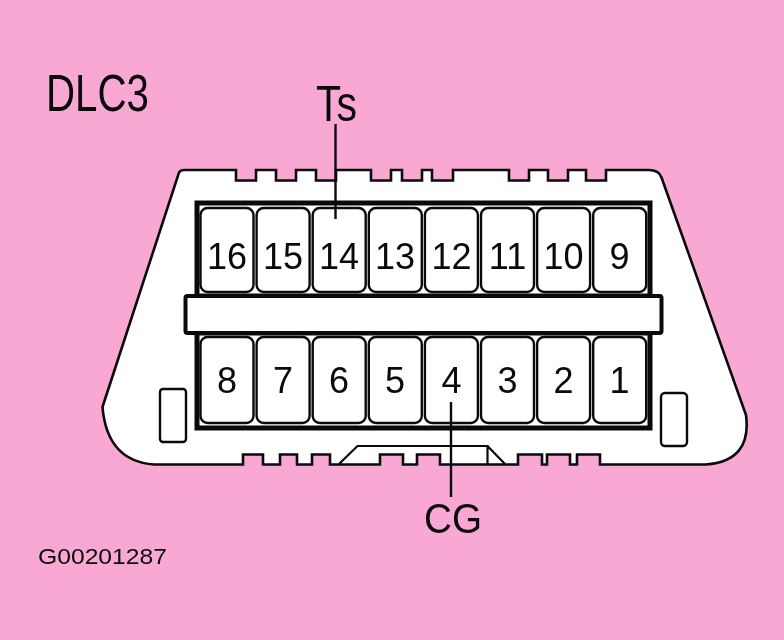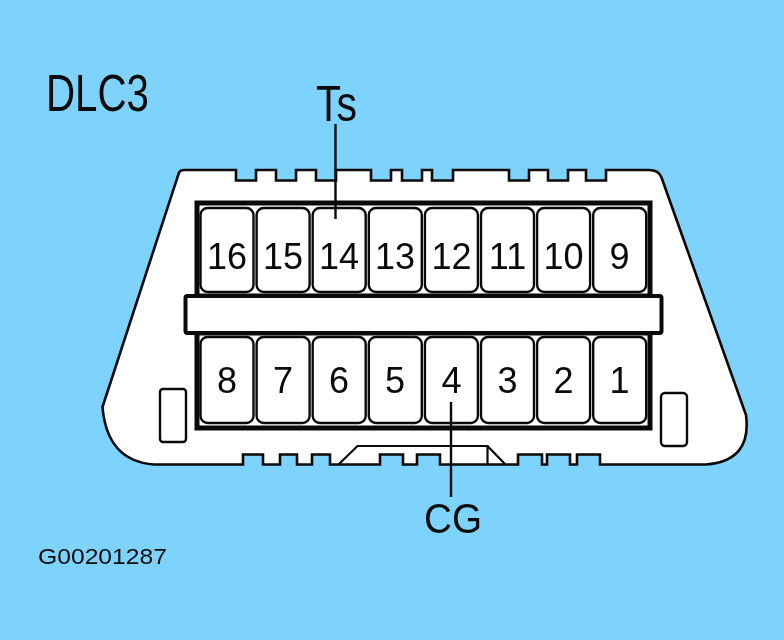--- a/index.html
+++ b/index.html
@@ -1,21 +1,21 @@
 <!DOCTYPE html>
 <html><head>
 <meta charset="utf-8">
 <style>
   html, body { margin: 0; padding: 0; }
   body { background: #ffffff; font-family: "Liberation Sans", sans-serif; }
   .page {
     position: relative;
     width: 784px;
     height: 640px;
-    background: #7dd3fc;
+    background: #f9a8d4;
     overflow: hidden;
   }
   svg text {
     fill: #0a0a0a;
     font-family: "Liberation Sans", sans-serif;
   }
   .pin-num { font-size: 36px; }
 </style>
 </head>
 <body>

